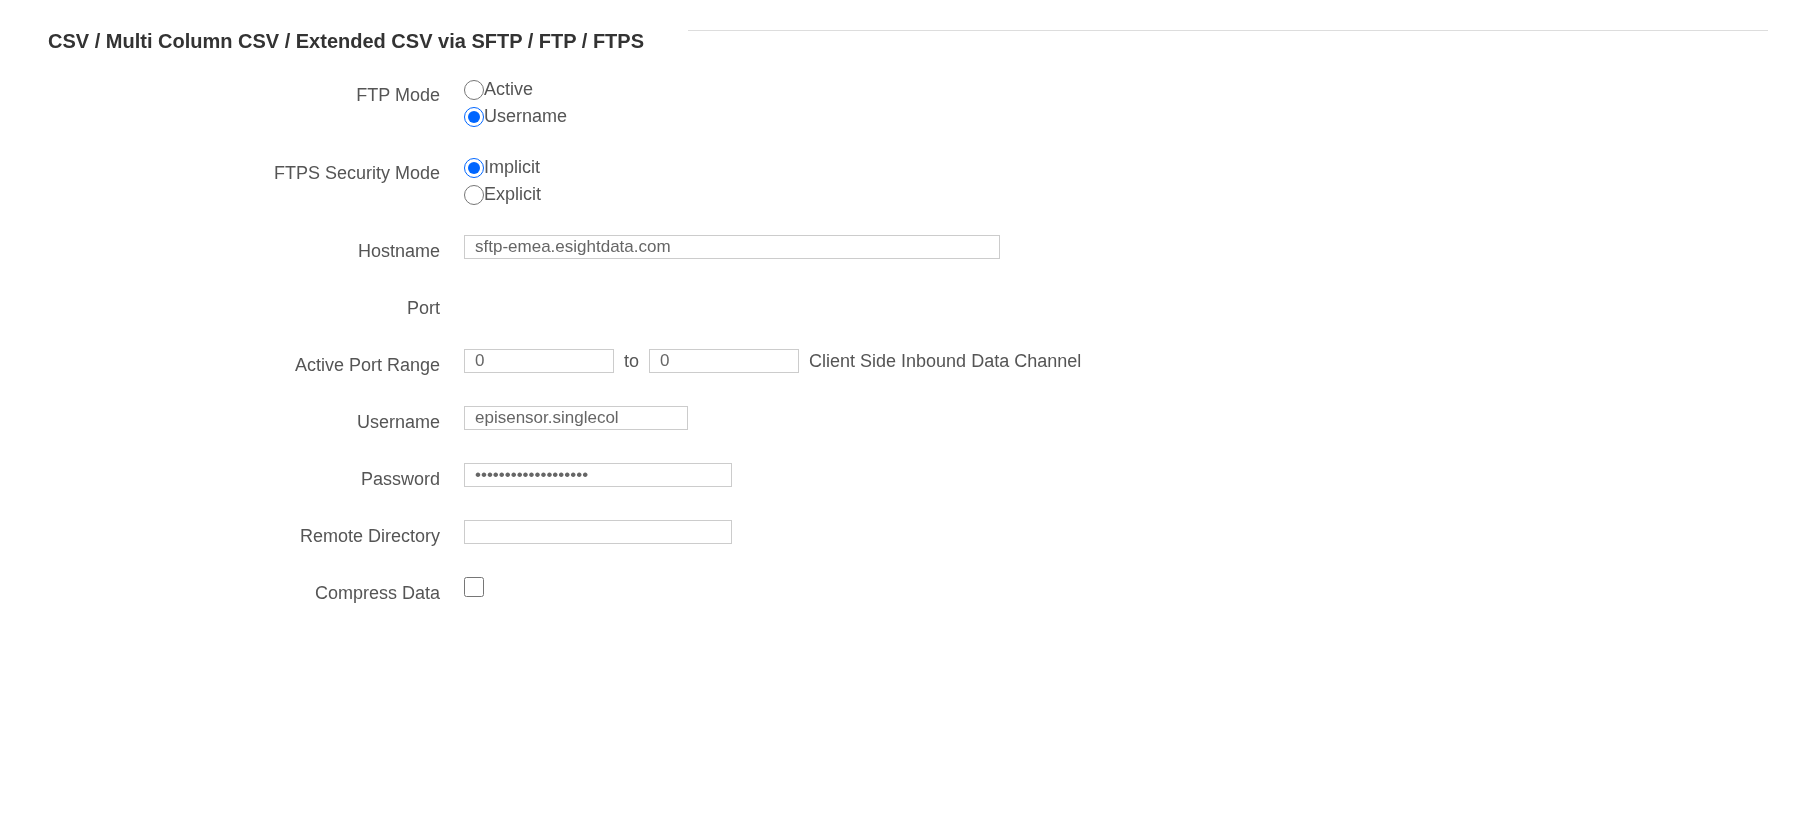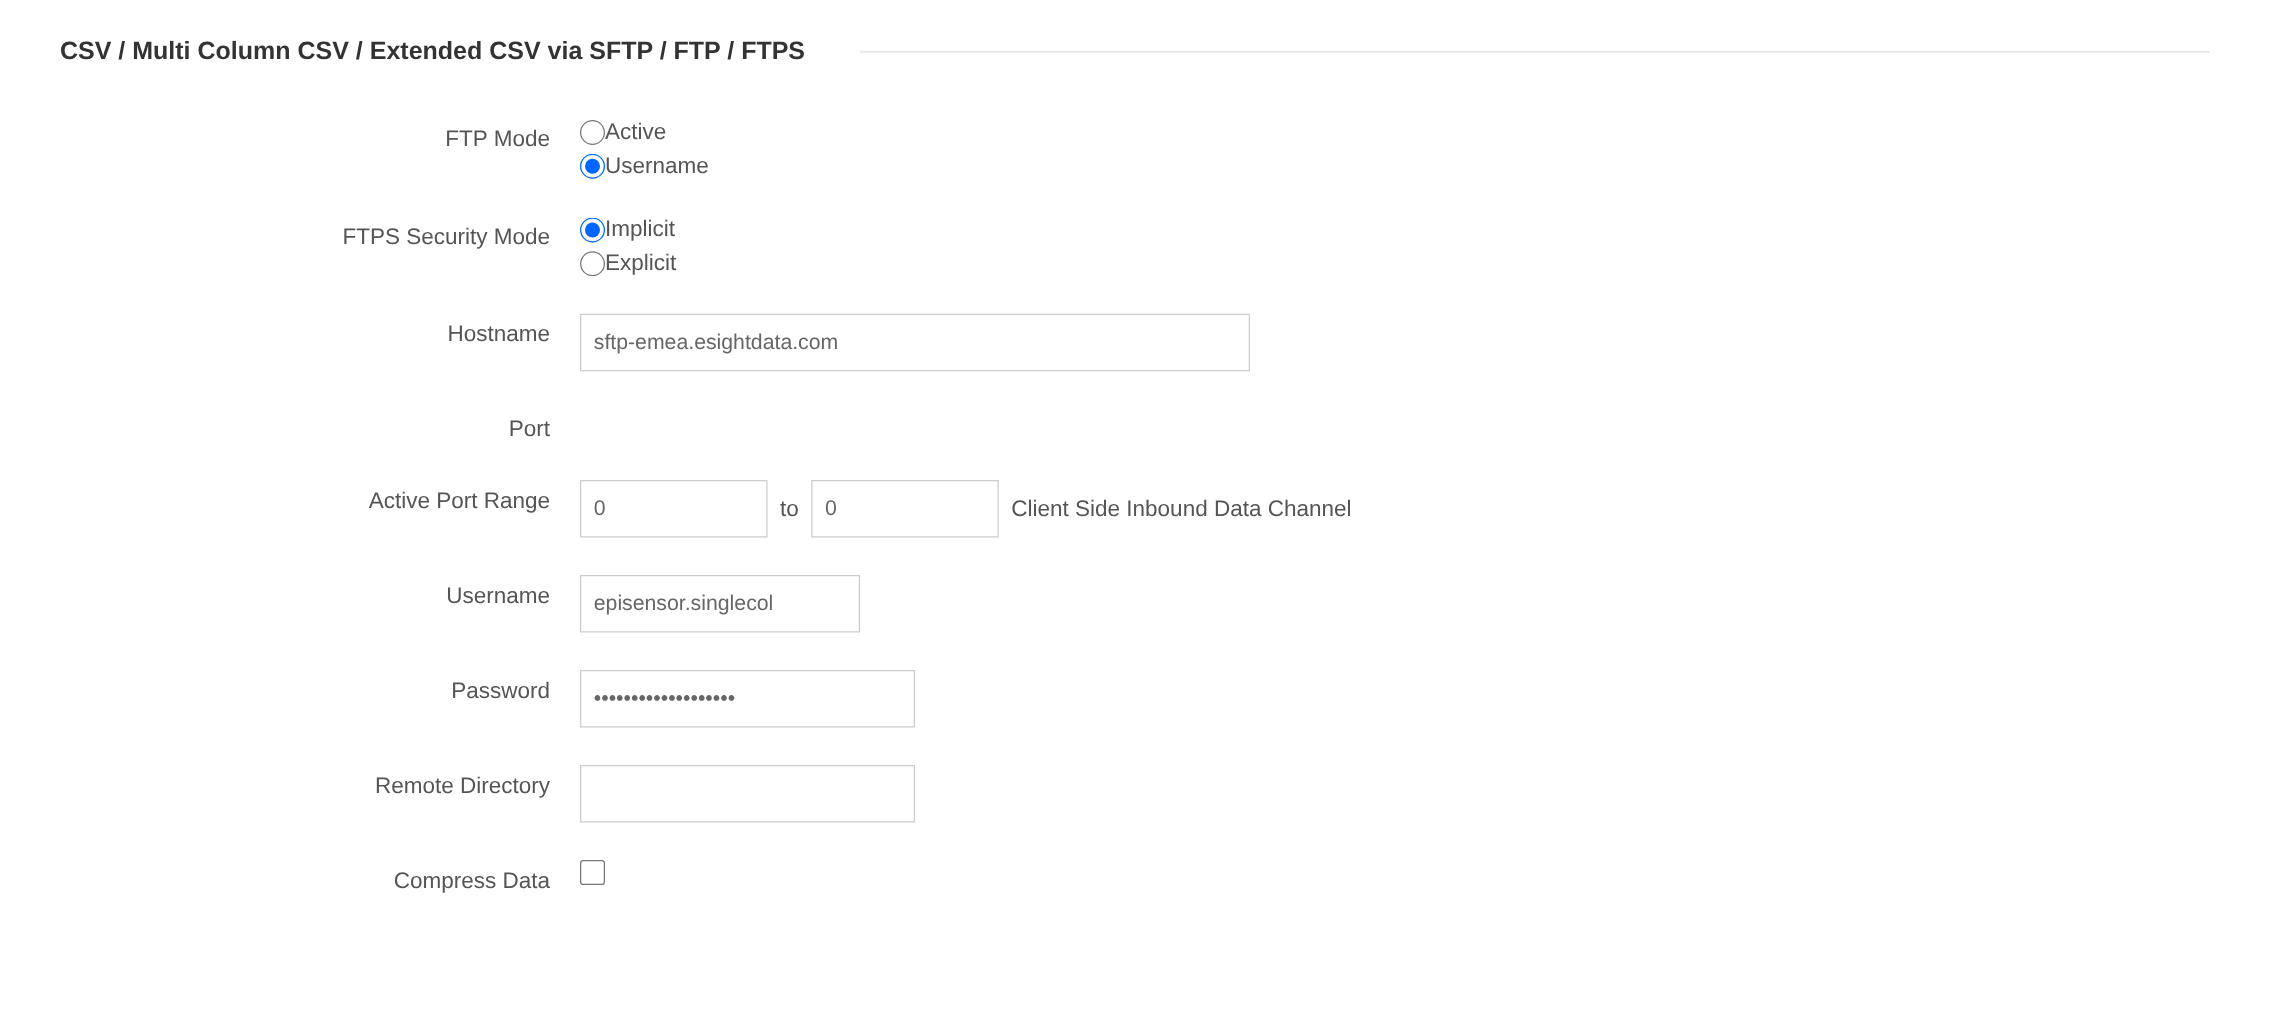--- a/index.html
+++ b/index.html
@@ -5,22 +5,22 @@
     * { box-sizing: border-box; margin: 0; padding: 0; }
     body {
       font-family: Arial, Helvetica, sans-serif;
       font-size: 18px;
       color: #555;
       background: #fff;
       padding: 30px 48px;
     }
     .section-header {
       display: flex;
-      align-items: center;
-      margin-bottom: 42px;
+      align-items: flex-start;
+      margin-bottom: 26px;
       gap: 28px;
     }
     .section-title {
       font-weight: bold;
       color: #333;
       font-size: 20px;
       white-space: nowrap;
       padding-right: 16px;
     }
     .section-rule {
@@ -59,21 +59,21 @@
       font-weight: normal;
     }
     input[type="radio"] {
       width: 20px;
       height: 20px;
       accent-color: #0066ff;
       cursor: pointer;
     }
     input[type="text"], input[type="password"] {
       border: 1px solid #ccc;
-      padding: 12px 10px;
+      padding: 1px 10px;
       font-size: 17px;
       color: #666;
       font-family: inherit;
     }
     .input-hostname {
       width: 536px;
       border: 1px solid #c2185b;
     }
     .input-port { width: 150px; }
     .input-port-range { width: 150px; }

